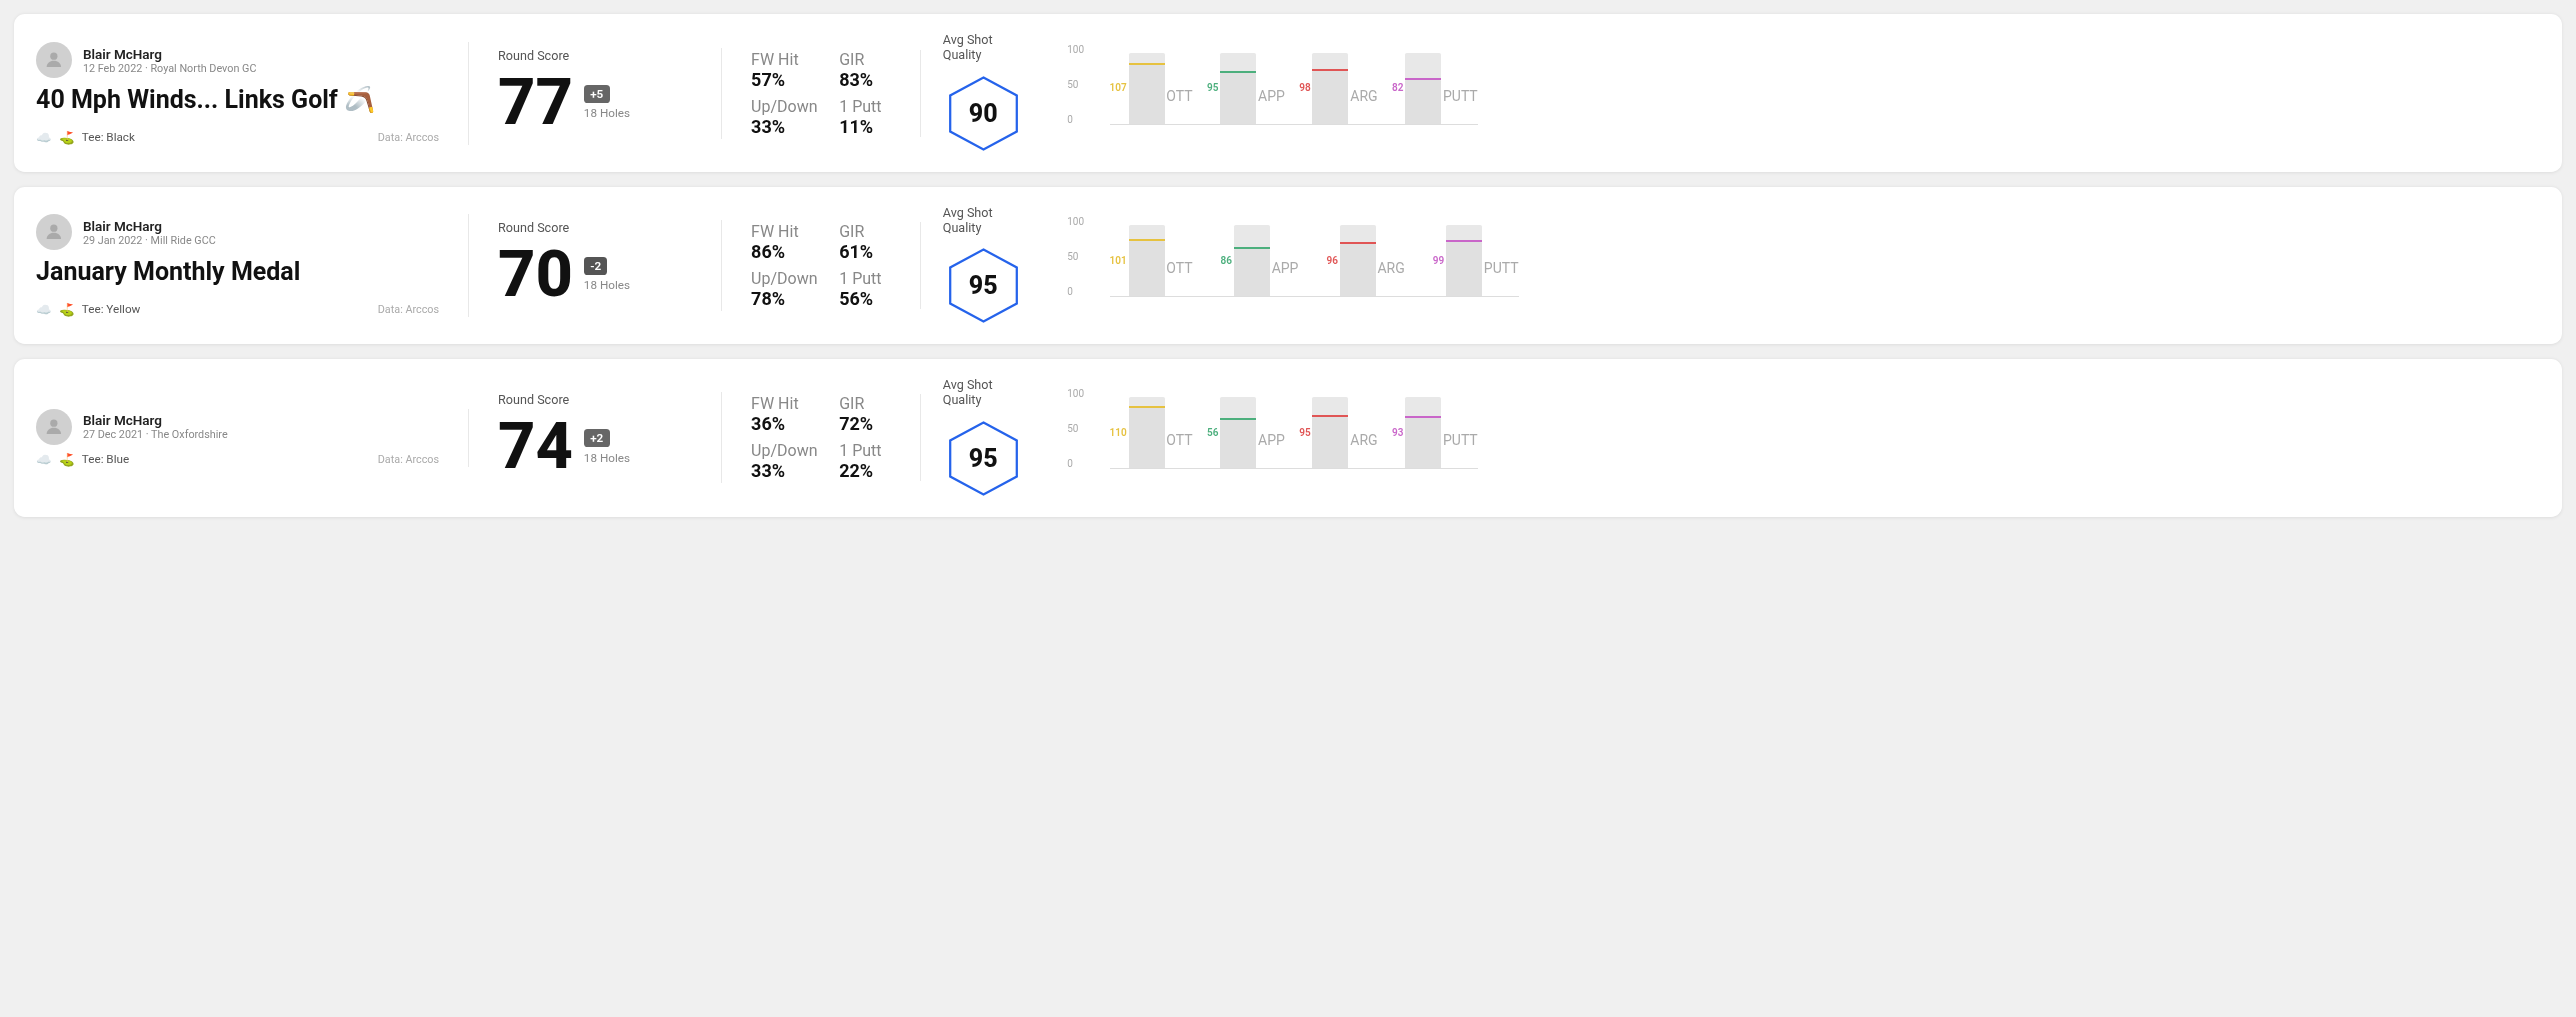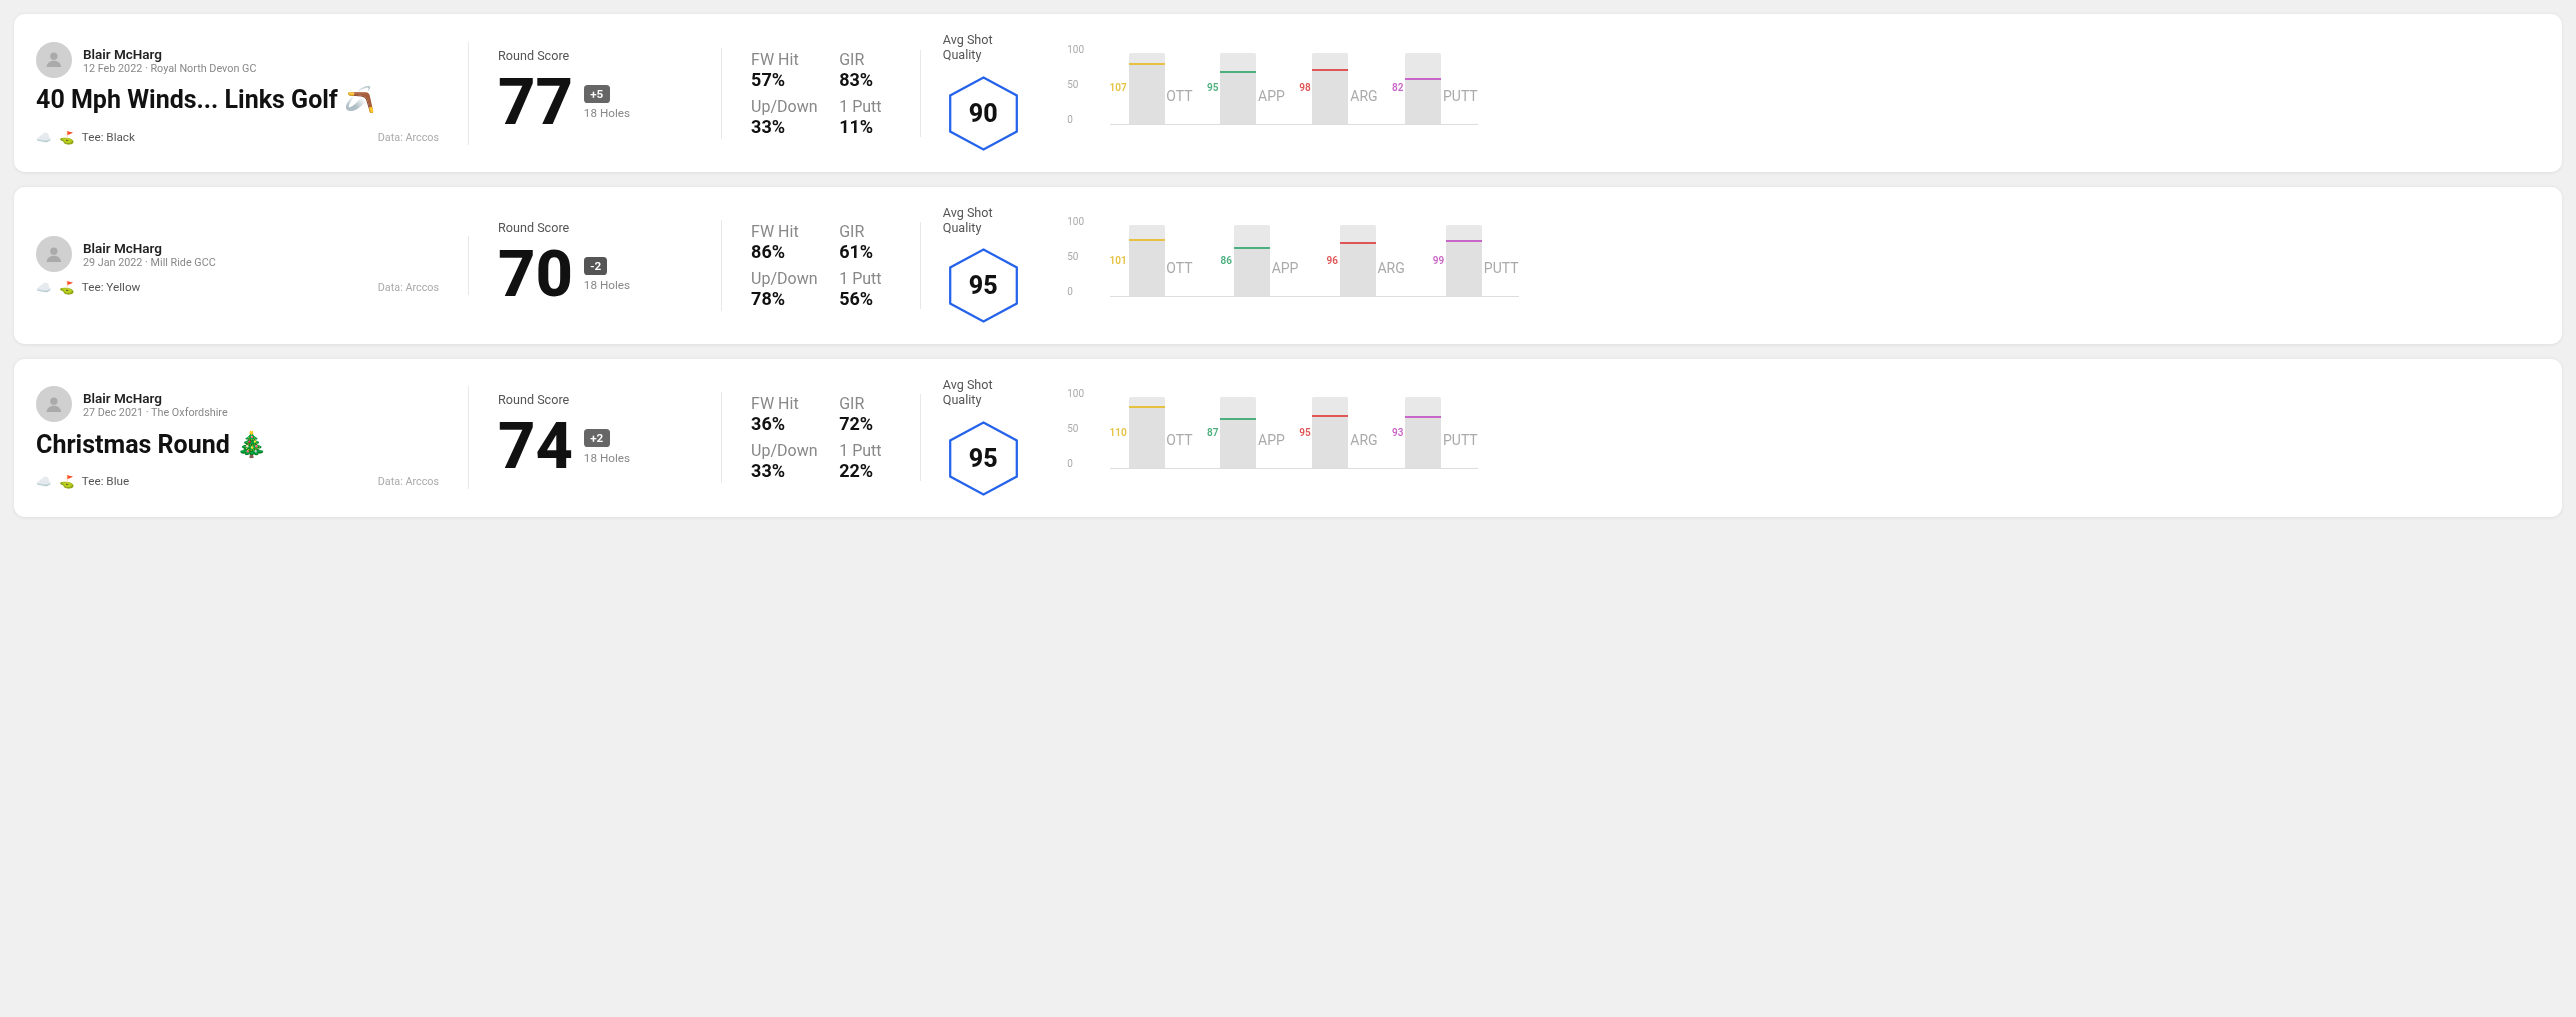--- a/index.html
+++ b/index.html
@@ -364,20 +364,21 @@
             <svg width="21.7" height="21.7" viewBox="0 0 24 24" fill="none">
               <circle cx="12" cy="8" r="4" fill="#aaa"></circle>
               <path d="M4 20c0-4 3.6-7 8-7s8 3 8 7" fill="#aaa"></path>
             </svg>
           </div>
           <div class="user-info">
             <div class="name">Blair McHarg</div>
             <div class="date-course">29 Jan 2022 · Mill Ride GCC</div>
           </div>
         </div>
+        <div class="round-title">January Monthly Medal</div>
         <div class="bottom-row">
           <div class="tee-info">
             <span class="weather-icon">☁️</span>
             <span class="tee-icon">⛳</span>
             <span>Tee: Yellow</span>
           </div>
           <span class="data-source">Data: Arccos</span>
         </div>
       </div>
 
@@ -487,21 +488,20 @@
             <svg width="21.7" height="21.7" viewBox="0 0 24 24" fill="none">
               <circle cx="12" cy="8" r="4" fill="#aaa"></circle>
               <path d="M4 20c0-4 3.6-7 8-7s8 3 8 7" fill="#aaa"></path>
             </svg>
           </div>
           <div class="user-info">
             <div class="name">Blair McHarg</div>
             <div class="date-course">27 Dec 2021 · The Oxfordshire</div>
           </div>
         </div>
-        <div class="round-title">Christmas Round 🎄</div>
         <div class="bottom-row">
           <div class="tee-info">
             <span class="weather-icon">☁️</span>
             <span class="tee-icon">⛳</span>
             <span>Tee: Blue</span>
           </div>
           <span class="data-source">Data: Arccos</span>
         </div>
       </div>
 
@@ -564,21 +564,21 @@
     <div class="bar-group">
       <span class="bar-top-val" style="color:#e6c240">110</span>
       <div class="bar-container">
         <div class="bar-fill" style="height:61px; background: #e0e0e0;"></div>
         <div class="bar-line" style="bottom:61px; background:#e6c240;"></div>
       </div>
       <span class="bar-label">OTT</span>
     </div>
 
     <div class="bar-group">
-      <span class="bar-top-val" style="color:#4caf7d">87</span>
+      <span class="bar-top-val" style="color:#4caf7d">56</span>
       <div class="bar-container">
         <div class="bar-fill" style="height:49px; background: #e0e0e0;"></div>
         <div class="bar-line" style="bottom:49px; background:#4caf7d;"></div>
       </div>
       <span class="bar-label">APP</span>
     </div>
 
     <div class="bar-group">
       <span class="bar-top-val" style="color:#e05555">95</span>
       <div class="bar-container">

